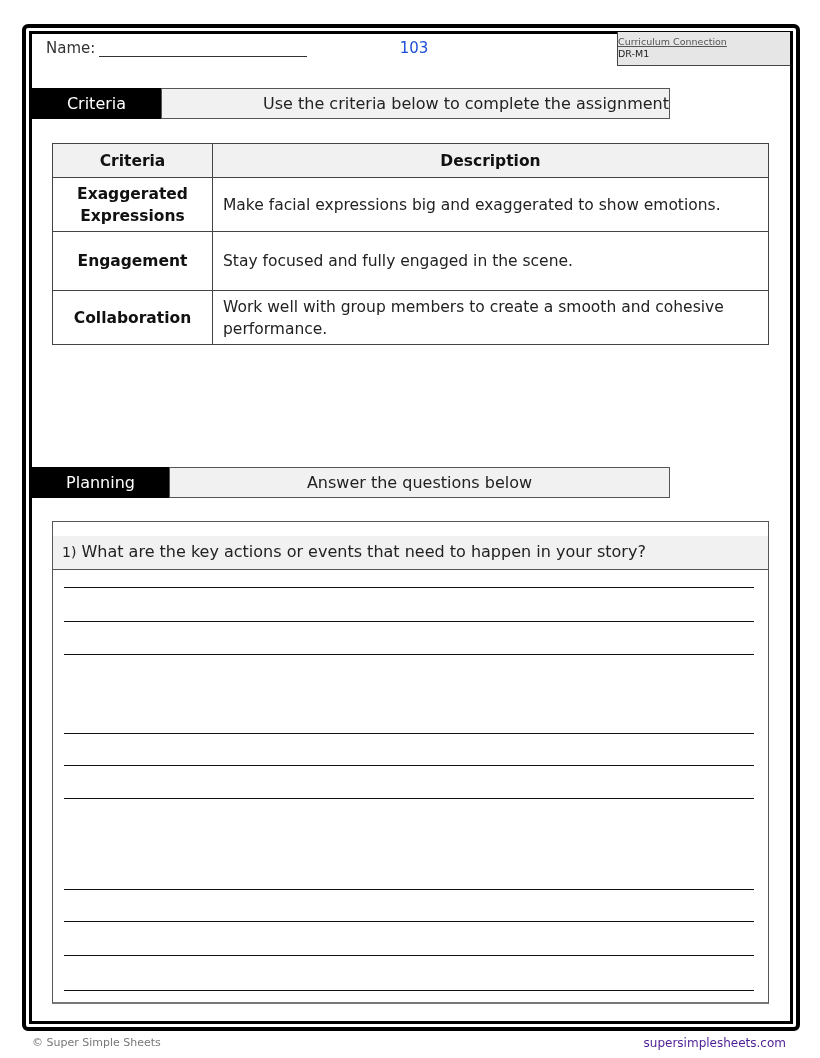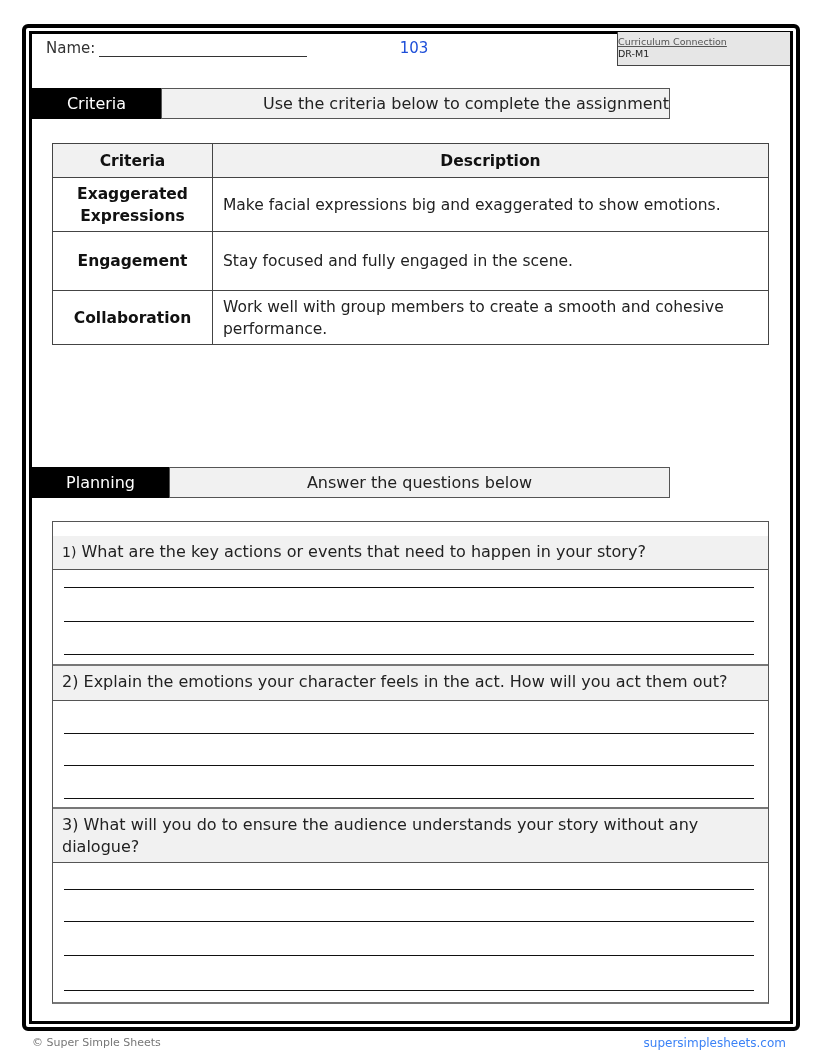--- a/index.html
+++ b/index.html
@@ -34,21 +34,21 @@
 
   .qbox { left: 52px; top: 521px; width: 715px; height: 480px; border: 1px solid #555;
           border-bottom: 2px solid #777; }
   .qhead { position: absolute; left: 0; width: 715px; background: #f1f1f1;
            border-bottom: 1px solid #555; font-size: 16px; line-height: 22px; padding: 5px 10px 5px 9px; box-sizing: border-box; color: #222; }
   .qhead.top-border { border-top: 2px solid #777; }
   .qnum-small { font-size: 14px; }
   .wline { position: absolute; left: 11px; width: 690px; height: 0; border-top: 1.5px solid #111; }
 
   .footer-left { left: 32px; top: 1036px; font-size: 11px; color: #777; }
-  .footer-right { left: 620px; top: 1036px; width: 166px; text-align: right; font-size: 12px; color: #3b82f6; }
+  .footer-right { left: 620px; top: 1036px; width: 166px; text-align: right; font-size: 12px; color: #4c1d95; }
 </style>
 </head>
 <body>
 
 <div class="abs frame-outer"></div>
 <div class="abs frame-inner"></div>
 
 <div class="abs name-label"><span>Name:</span><span class="name-line"></span></div>
 <div class="abs page-num">103</div>
 <div class="abs curriculum">
@@ -92,32 +92,24 @@
 <div class="abs qbox">
 
   <div class="qhead" style="top:14px; height:34px;">
     <span class="qnum-small">1)</span>
     <span>What are the key actions or events that need to happen in your story?</span>
   </div>
   <div class="wline" style="top:65px;"></div>
   <div class="wline" style="top:99px;"></div>
   <div class="wline" style="top:132px;"></div>
 
-  <div class="qhead top-border" style="top:142px; height:37px;">
-    <span>2)</span>
-    <span>Explain the emotions your character feels in the act. How will you act them out?</span>
-  </div>
   <div class="wline" style="top:211px;"></div>
   <div class="wline" style="top:243px;"></div>
   <div class="wline" style="top:276px;"></div>
 
-  <div class="qhead top-border" style="top:285px; height:56px;">
-    <span>3)</span>
-    <span>What will you do to ensure the audience understands your story without any dialogue?</span>
-  </div>
   <div class="wline" style="top:367px;"></div>
   <div class="wline" style="top:399px;"></div>
   <div class="wline" style="top:433px;"></div>
   <div class="wline" style="top:468px;"></div>
 </div>
 
 <div class="abs footer-left">© Super Simple Sheets</div>
 <div class="abs footer-right">supersimplesheets.com</div>
 
 </body></html>

